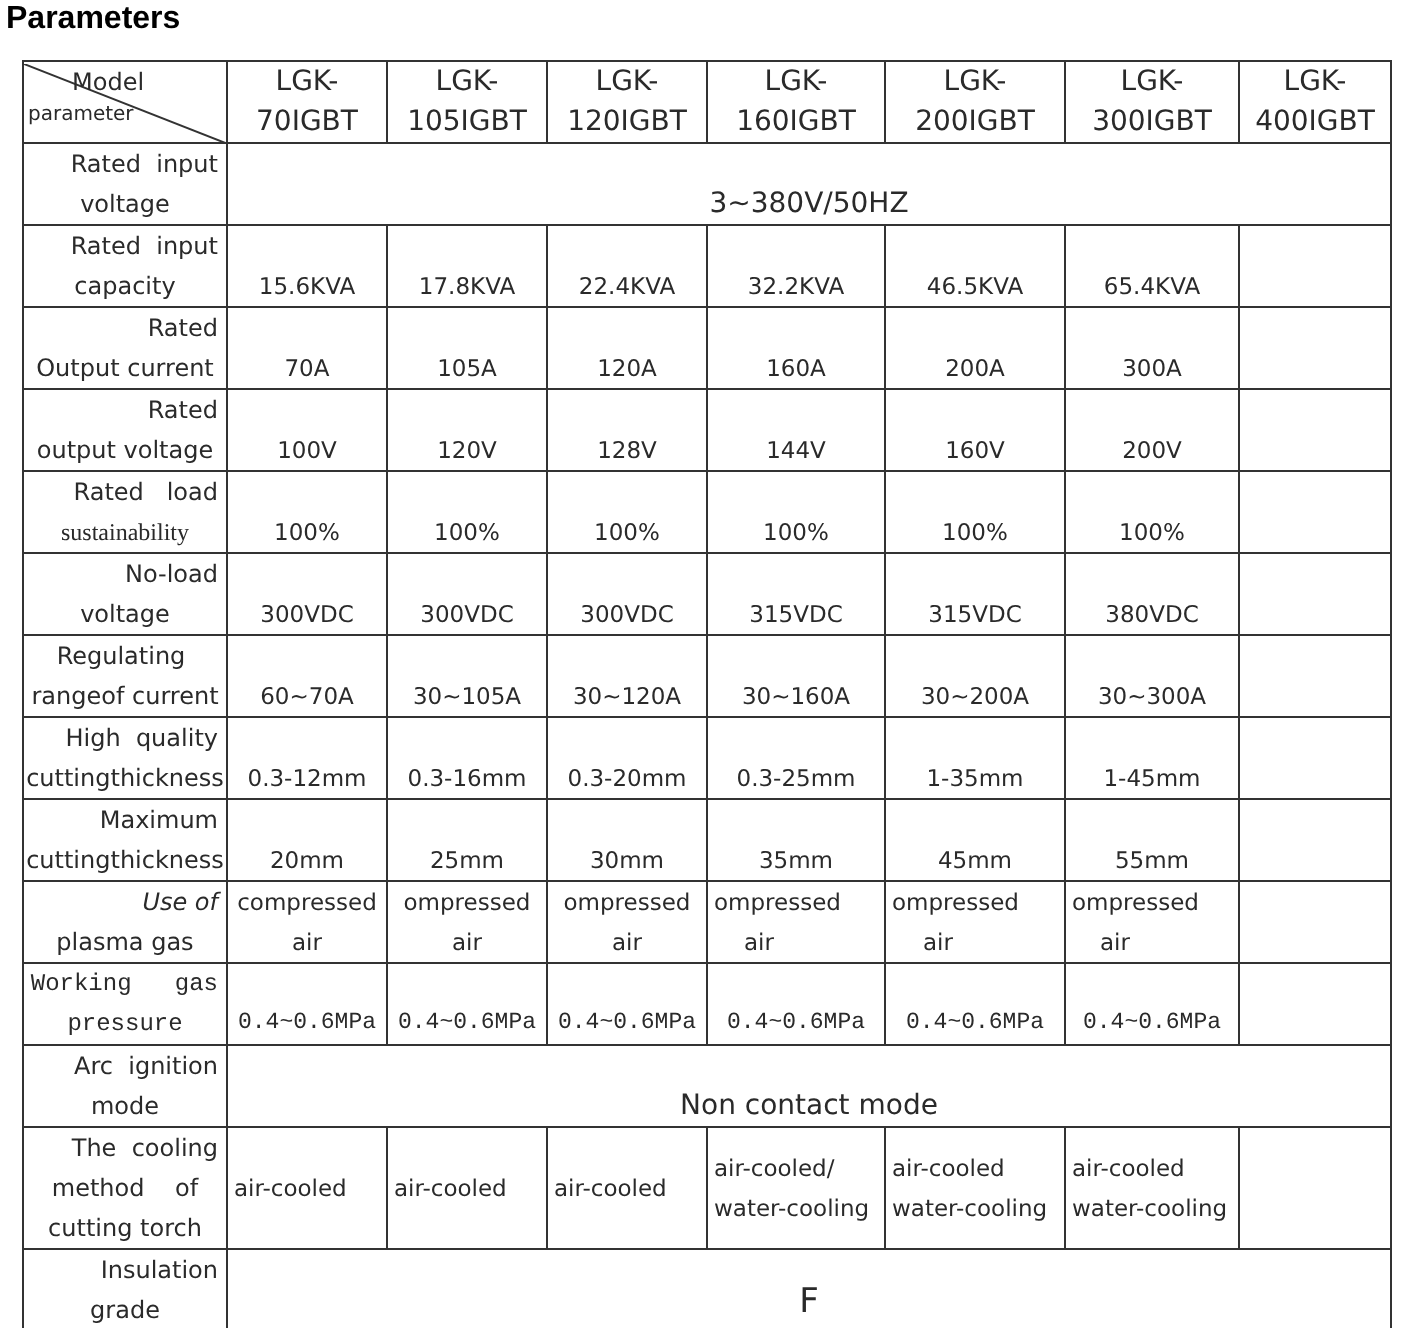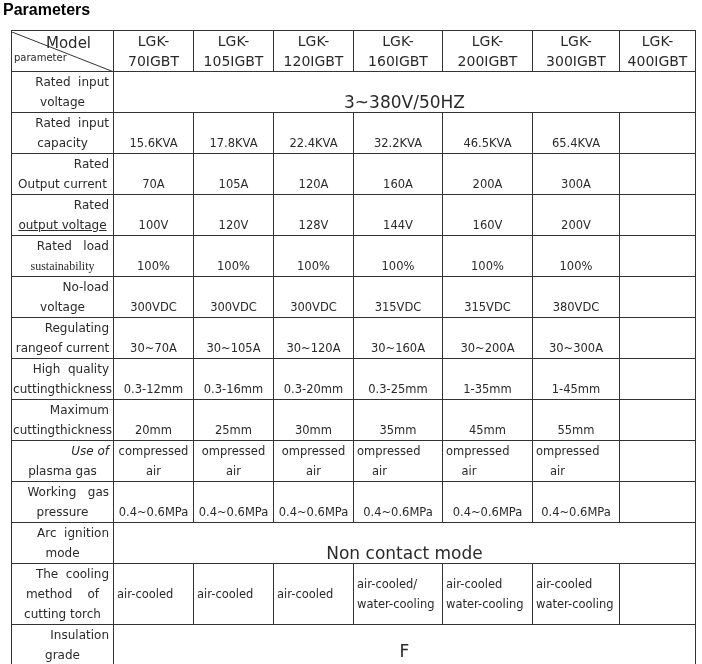--- a/index.html
+++ b/index.html
@@ -12,23 +12,23 @@
     col.c0 { width: 102px; } col.c1 { width: 80px; } col.c2 { width: 80px; } col.c3 { width: 80px; }
     col.c4 { width: 89px; } col.c5 { width: 90px; } col.c6 { width: 87px; } col.c7 { width: 76px; }
     .lbl { text-align: center; line-height: 20px; padding: 0 2px 0 2px; font-size: 12px; }
     .lbl .l1 { display: block; text-align: right; padding-right: 4px; }
     .lbl .l2 { display: block; }
     .val { text-align: center; line-height: 20px; font-size: 11.5px; white-space: nowrap; }
     .val.left { text-align: left; padding-left: 3px; }
     .hdr { font-size: 14px; text-align: center; line-height: 20px; padding-bottom: 1px; }
     .diag { position: relative; height: 39px; }
     .diag svg { position: absolute; left: 0; top: 0; }
-    .diag .model { position: absolute; left: 34px; top: 2px; font-size: 15px; }
+    .diag .model { position: absolute; left: 24px; top: 2px; font-size: 12px; }
     .diag .param { position: absolute; left: 2px; bottom: 8px; font-size: 10px; }
-    .span-val { text-align: center; font-size: 17px; line-height: 20px; }
+    .span-val { text-align: center; font-size: 14px; line-height: 20px; }
     .big { font-size: 17px; line-height: 28px; vertical-align: middle; }
   </style>
 </head>
 <body>
 
 <div class="title">Parameters</div>
 
 <table class="params">
   <colgroup>
     <col class="c0">
@@ -88,21 +88,21 @@
         <td class="val">105A</td>
         <td class="val">120A</td>
         <td class="val">160A</td>
         <td class="val">200A</td>
         <td class="val">300A</td>
         <td class="val"></td>
       </tr>
       <tr style="height: 41px;">
         <td class="lbl">
           <span class="l1" style="white-space: pre;">Rated</span>
-          <span class="l2" style="white-space: pre; text-decoration: underline;">output voltage</span>
+          <span class="l2" style="white-space: pre;">output voltage</span>
         </td>
         <td class="val">100V</td>
         <td class="val">120V</td>
         <td class="val">128V</td>
         <td class="val">144V</td>
         <td class="val">160V</td>
         <td class="val">200V</td>
         <td class="val"></td>
       </tr>
       <tr style="height: 40px;">
@@ -126,24 +126,24 @@
         <td class="val">300VDC</td>
         <td class="val">300VDC</td>
         <td class="val">300VDC</td>
         <td class="val">315VDC</td>
         <td class="val">315VDC</td>
         <td class="val">380VDC</td>
         <td class="val"></td>
       </tr>
       <tr style="height: 41px;">
         <td class="lbl">
-          <span class="l1" style="white-space: pre;">Regulating</span>
+          <span class="l1" style="white-space: pre; text-align: center;">Regulating</span>
           <span class="l2" style="white-space: pre;">rangeof current</span>
         </td>
-        <td class="val">30~70A</td>
+        <td class="val">60~70A</td>
         <td class="val">30~105A</td>
         <td class="val">30~120A</td>
         <td class="val">30~160A</td>
         <td class="val">30~200A</td>
         <td class="val">30~300A</td>
         <td class="val"></td>
       </tr>
       <tr style="height: 40px; margin-top: 48px;">
         <td class="lbl">
           <span class="l1" style="white-space: pre;">High  quality</span>
@@ -197,21 +197,21 @@
         </td>
         <td class="val left" style="vertical-align: bottom;">
           <div>ompressed</div>
           <div style="text-align: center; padding-right: 40px;">air</div>
         </td>
         <td class="val left" style="vertical-align: bottom;">
           <div></div>
           <div style="text-align: center; padding-right: 40px;"></div>
         </td>
       </tr>
-      <tr style="height: 41px;">
+      <tr style="height: 41px; font-family: Liberation Mono, monospace;">
         <td class="lbl">
           <span class="l1" style="white-space: pre;">Working   gas</span>
           <span class="l2" style="white-space: pre;">pressure</span>
         </td>
         <td class="val">0.4~0.6MPa</td>
         <td class="val">0.4~0.6MPa</td>
         <td class="val">0.4~0.6MPa</td>
         <td class="val">0.4~0.6MPa</td>
         <td class="val">0.4~0.6MPa</td>
         <td class="val">0.4~0.6MPa</td>

